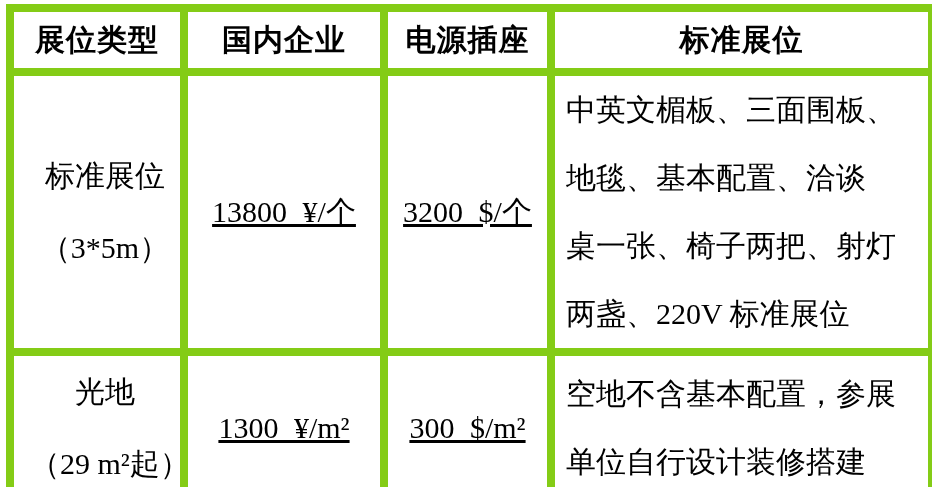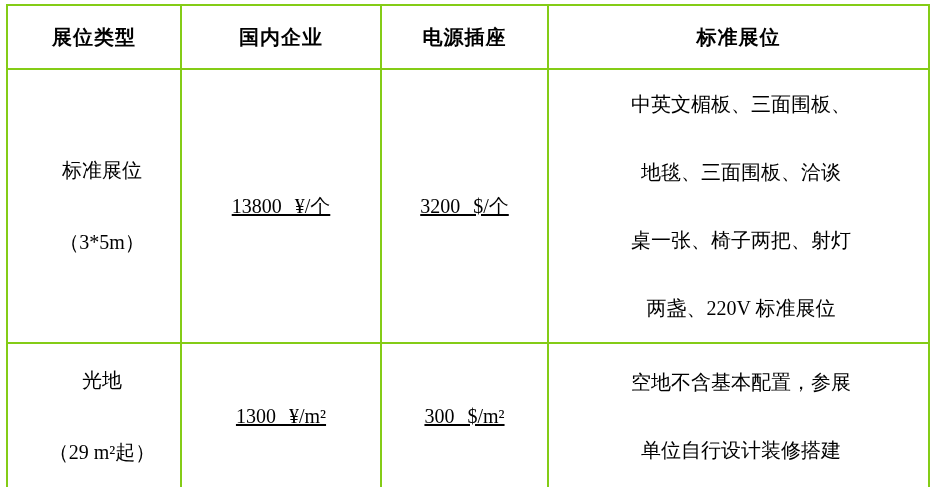--- a/index.html
+++ b/index.html
@@ -18,24 +18,24 @@
     background: #ffffff;
   }
   table.booth-table {
     border-collapse: collapse;
     table-layout: fixed;
     width: 922px;
     height: 478px;
     background: #ffffff;
   }
   .booth-table th, .booth-table td {
-    border: 2px solid #84cc16;
+    border: 8px solid #84cc16;
     color: #000000;
     font-family: "Liberation Serif", "DejaVu Serif", serif;
-    font-size: 20px;
+    font-size: 30px;
     text-align: center;
     vertical-align: middle;
     padding: 0;
     box-sizing: border-box;
     overflow: hidden;
   }
   .booth-table thead tr { height: 64px; }
   .booth-table tr.row-standard { height: 272px; }
   .booth-table tr.row-raw-space { height: 136px; }
   .booth-table th {
@@ -50,21 +50,21 @@
     line-height: 72px;
     white-space: nowrap;
     padding-left: 16px;
   }
   td.price-cell {
     white-space: nowrap;
     word-spacing: 8px;
     text-decoration: underline;
   }
   td.config-cell {
-    text-align: center;
+    text-align: left;
     padding-left: 11px;
     padding-right: 6px;
   }
   td.config-cell .line {
     line-height: 68px;
     white-space: nowrap;
   }
 </style>
 </head>
 <body>
@@ -88,21 +88,21 @@
     <tbody>
       <tr class="row-standard">
         <td class="type-cell">
           <div class="line">标准展位</div>
           <div class="line">（3*5m）</div>
         </td>
         <td class="price-cell">13800 ¥/个</td>
         <td class="price-cell">3200 $/个</td>
         <td class="config-cell">
           <div class="line">中英文楣板、三面围板、</div>
-          <div class="line">地毯、三面围板、洽谈</div>
+          <div class="line">地毯、基本配置、洽谈</div>
           <div class="line">桌一张、椅子两把、射灯</div>
           <div class="line">两盏、220V 标准展位</div>
         </td>
       </tr>
       <tr class="row-raw-space">
         <td class="type-cell">
           <div class="line">光地</div>
           <div class="line">（29 m²起）</div>
         </td>
         <td class="price-cell">1300 ¥/m²</td>

